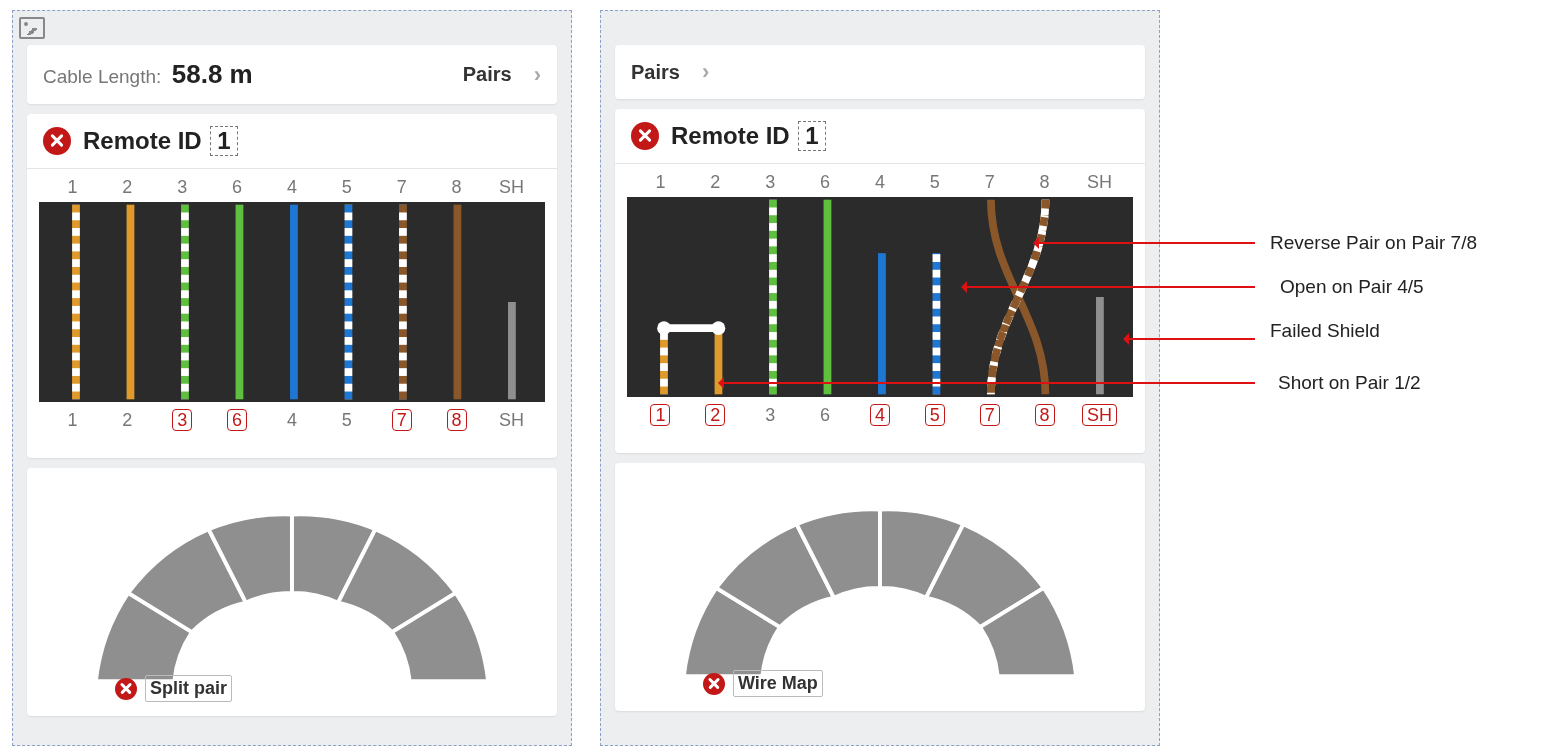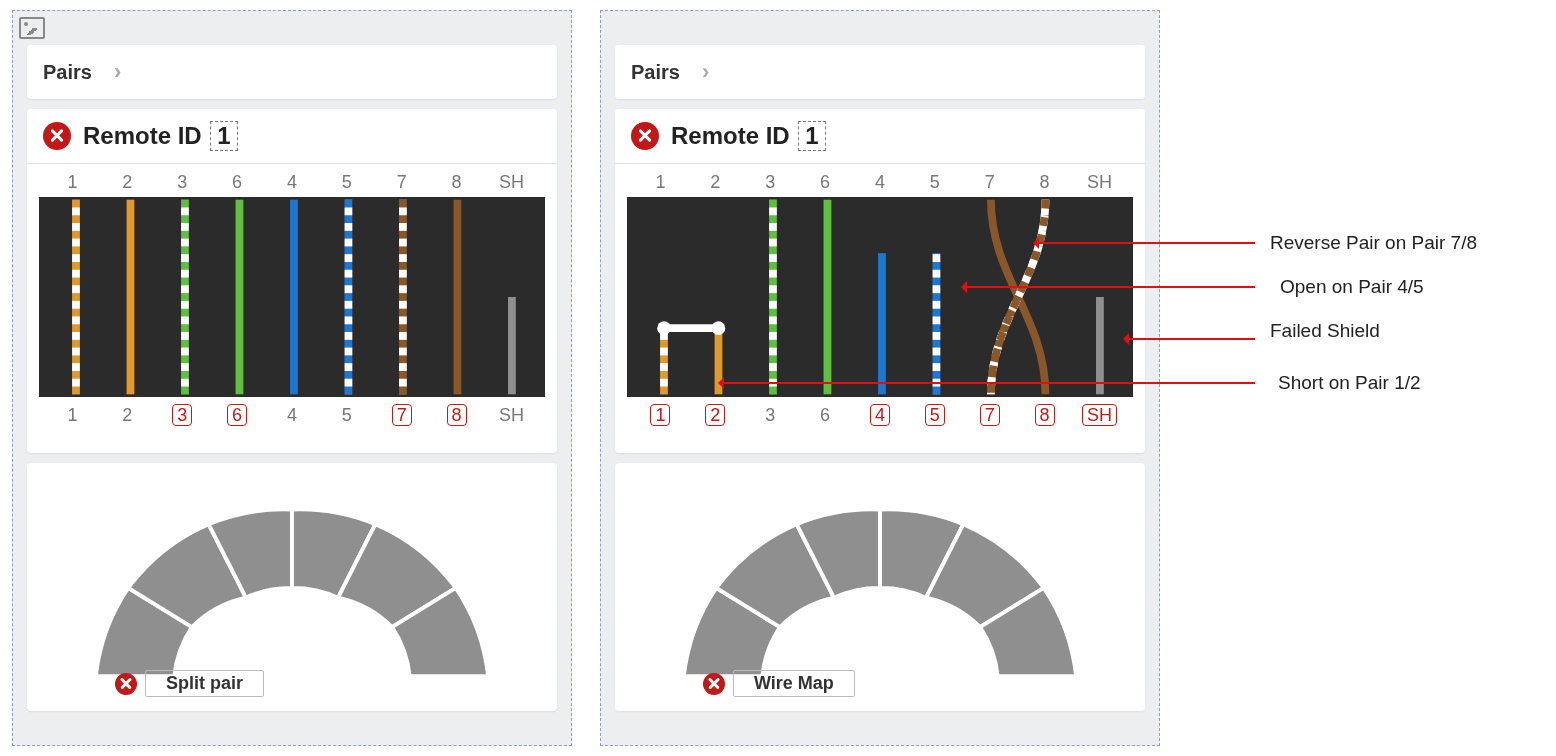--- a/index.html
+++ b/index.html
@@ -25,35 +25,39 @@
   .rid{font-weight:700;font-size:24px;color:#222}
   .rid .num{display:inline-block;border:1px dashed #777;padding:0 6px;margin-left:2px}
   .pins{display:flex;justify-content:space-around;padding:8px 18px 4px;color:#777;font-size:18px}
   .pins .cell{width:44px;text-align:center}
   .pins .err{color:#c31818;border:1.5px solid #c31818;border-radius:4px;padding:0 4px}
   .wires{background:#2b2b2b;height:200px;margin:0 12px;position:relative}
   .gauge-card{padding:10px 10px 18px;position:relative;height:220px}
   .gauge-label{position:absolute;bottom:14px;left:88px;display:flex;align-items:center;gap:8px}
   .gauge-label .x-badge{width:22px;height:22px}
   .gauge-label .x-badge:before,.gauge-label .x-badge:after{left:4px;top:9px;width:14px;height:2.5px}
-  .gauge-label .txt{border:1px solid #bbb;border-radius:2px;padding:2px 20px;font-weight:700;font-size:18px}
+  .gauge-label .txt{border:1px solid #bbb;border-radius:2px;padding:2px 4px;font-weight:700;font-size:18px}
   .annots{position:absolute;left:1180px;top:220px;font-size:19px;color:#222}
   .annots div{position:absolute;white-space:nowrap}
   .arrow{position:absolute;height:2px;background:#d11}
   .arrow:after{content:"";position:absolute;left:-8px;top:-5px;border:6px solid transparent;border-right-color:#d11}
 </style>
 </head>
 <body>
 
 <div class="page">
 
   <div class="panel left">
     <span class="img-ico"></span>
 
     <div class="card length-card">
+      <div>
+        <span class="length-label">Cable Length:</span>
+        <span class="length-val">58.8 m</span>
+      </div>
       <div class="pairs-btn">
         <span>Pairs</span>
         <span class="chev">›</span>
       </div>
     </div>
 
     <div class="card map-card">
       <div class="map-head">
         <span class="x-badge"></span>
         <span class="rid">

